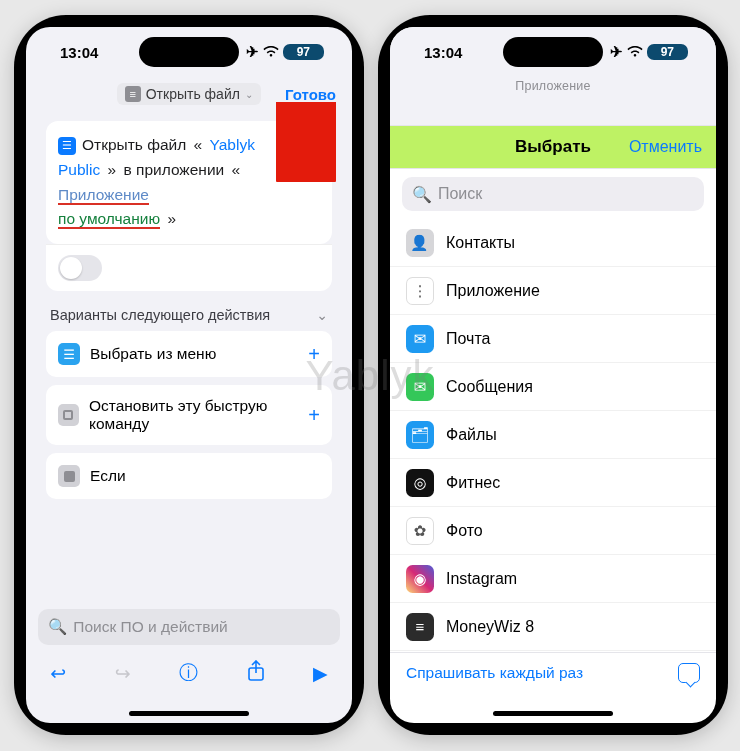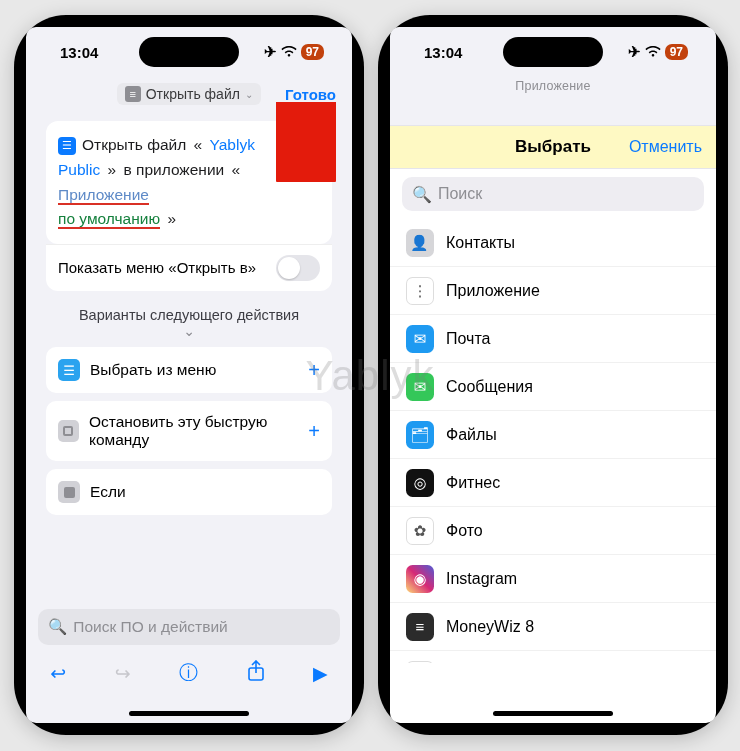--- a/index.html
+++ b/index.html
@@ -1,53 +1,53 @@
 <!DOCTYPE html>
 <html><head>
 <meta charset="utf-8">
 <style>
   * { box-sizing: border-box; margin: 0; padding: 0; font-family: -apple-system, "Helvetica Neue", Arial, sans-serif; }
   body { background: #e8e8e8; width: 740px; height: 751px; position: relative; }
   .phone { position: absolute; width: 350px; height: 720px; top: 15px; border-radius: 52px; background: #000; padding: 12px; box-shadow: 0 4px 20px rgba(0,0,0,0.2); }
   .phone-left { left: 14px; }
   .phone-right { left: 378px; }
-  .screen { position: relative; width: 100%; height: 100%; border-radius: 10px; overflow: hidden; background: #f2f2f7; }
+  .screen { position: relative; width: 100%; height: 100%; border-radius: 24px; overflow: hidden; background: #f2f2f7; }
   .screen-right { background: #fff; }
   .island { position: absolute; left: 50%; top: 10px; transform: translateX(-50%); width: 100px; height: 30px; background: #000; border-radius: 18px; z-index: 50; }
   .status-bar { height: 50px; display: flex; justify-content: space-between; align-items: center; padding: 0 28px 0 34px; font-size: 15px; font-weight: 600; }
   .status-icons { display: flex; align-items: center; gap: 4px; }
-  .battery-badge { background:#c2410c; color:#fff; border-radius:7px; padding:1px 5px; font-size:12px; font-weight:700; }
+  .battery-badge { background:#0c4a6e; color:#fff; border-radius:7px; padding:1px 14px; font-size:12px; font-weight:700; }
   .header-bar { display: flex; align-items: center; justify-content: center; position: relative; height: 34px; padding: 0 16px; font-size: 15px; }
   .header-done { position: absolute; right: 16px; color: #0a7aff; font-weight: 700; }
   .header-title-pill { display:inline-flex; align-items:center; gap:5px; background:#e9e9ed; border-radius:6px; padding:3px 8px; color:#3a3a3c; font-size:14px; }
   .chip-icon { display:inline-flex; width:16px; height:16px; background:#8e8e93; border-radius:3px; position:relative; }
   .chip-icon::after { content:"≡"; position:absolute; inset:0; display:flex; align-items:center; justify-content:center; color:#fff; font-size:11px; line-height:1; }
   .chevron-small { color:#8e8e93; font-size:10px; }
 
   .sub-header { font-size: 12.5px; color: #8e8e93; text-align: center; padding: 2px 0 0 0; letter-spacing:.2px; }
-  .picker-header { display:flex; align-items:center; justify-content:center; position:relative; height:44px; border-top:1px solid #e5e5ea; border-bottom:1px solid #e5e5ea; font-weight:600; font-size:17px; background:#fef9c3; }
+  .picker-header { display:flex; align-items:center; justify-content:center; position:relative; height:44px; border-top:1px solid #e5e5ea; border-bottom:1px solid #e5e5ea; font-weight:600; font-size:17px; background:#bef264; }
   .picker-cancel { position:absolute; right:14px; color:#0a7aff; font-weight:400; font-size:16px;margin-left:41px; }
 
   .content { padding: 10px 20px; }
 
   .card { background:#fff; border-radius: 12px; padding: 12px; position:relative; margin-bottom: 8px; }
   .close-circ { position:absolute; right:10px; top:10px; width:22px; height:22px; border-radius:50%; background:#e5e5ea; display:flex; align-items:center; justify-content:center; color:#8e8e93; font-size:13px; }
   .action-text { font-size: 15.5px; line-height: 1.6; color:#1c1c1e; }
   .action-icon { display:inline-block; width:18px; height:18px; background:#0a7aff; border-radius:4px; vertical-align:middle; margin-right:6px; position:relative; }
   .action-icon::after{ content:"☰"; color:#fff; font-size:11px; position:absolute; inset:0; display:flex; align-items:center; justify-content:center; }
   .quote { color:#1c1c1e; padding:0 3px; }
   .token { color:#0a7aff; }
   .token-underlined { color:#5e8ac7; border-bottom:2px solid #d93025; }
   .token-underlined2 { color:#15803d; border-bottom:2px solid #d93025; }
 
   .toggle-row { display:flex; background:#fff; border-radius: 0 0 12px 12px; padding:10px 12px; align-items:center; justify-content:space-between; font-size:15px; margin-top:-8px; border-top:1px solid #eee; }
   .switch { width:44px; height:26px; border-radius:13px; background:#e5e5ea; position:relative; }
   .switch::after { content:""; position:absolute; width:22px; height:22px; background:#fff; border-radius:50%; top:2px; left:2px; box-shadow:0 1px 2px rgba(0,0,0,0.2); }
 
-  .section-header { display:flex; justify-content:space-between; align-items:center; padding: 16px 4px 8px 4px; color:#3c3c43; font-size:14.5px;flex-direction:column; }
+  .section-header { display:flex; justify-content:space-between; align-items:center; padding: 16px 4px 8px 4px; color:#3c3c43; font-size:14.5px; }
   .section-header .chev { color:#8e8e93; font-size:14px; }
 
   .suggest-row { background:#fff; border-radius:10px; padding:12px 12px; margin-bottom:8px; display:flex; align-items:center; gap:10px; font-size:15.5px; position:relative; }
   .suggest-row .plus { position:absolute; right:12px; color:#0a7aff; font-size:20px; font-weight:300; }
   .sugg-icon { width:22px; height:22px; border-radius:5px; display:flex; align-items:center; justify-content:center; font-size:13px; color:#fff; }
   .sugg-blue { background:#2aa3ef; }
   .sugg-box { width:22px; height:22px; border-radius:5px; background:#d1d1d6; display:flex; align-items:center; justify-content:center; }
   .sugg-box-inner{width:11px;height:11px;border-radius:2px;background:#8e8e93;}
 
   .bottom-search { position:absolute; bottom:78px; left:12px; right:12px; height:36px; border-radius:10px; background:#e4e4e9; display:flex; align-items:center; padding:0 10px; color:#8e8e93; font-size:15.5px; gap:6px; }
@@ -115,21 +115,20 @@
           <span>в приложении</span>
           <span class="quote">«</span>
           <span class="token-underlined">Приложение</span>
           <br>
           <span class="token-underlined2">по умолчанию</span>
           <span class="quote">»</span>
         </div>
       </div>
 
       <div class="toggle-row">
-        <span style="max-width:200px;line-height:1.25">Показать меню «Открыть в»</span>
         <span class="switch"></span>
       </div>
 
       <div class="section-header">
         <span>Варианты следующего действия</span>
         <span class="chev">⌄</span>
       </div>
 
       <div class="suggest-row">
         <span class="sugg-icon sugg-blue">☰</span>
@@ -246,15 +245,19 @@
         </div>
         <div class="app-row">
           <div class="app-ic" style="background: rgb(43, 43, 43);">≡</div>
           <span>MoneyWiz 8</span>
         </div>
         <div class="app-row">
           <div class="app-ic" style="background: rgb(255, 255, 255); box-shadow: rgb(221, 221, 221) 0px 0px 0px 1px inset; color: rgb(85, 85, 85);">🧭</div>
         </div>
       </div>
 
+    <div class="ask-row">
+      <span>Спрашивать каждый раз</span>
+      <span class="speech"></span>
+    </div>
     <div class="home-ind"></div>
   </div>
 </div>
 
 </body></html>

